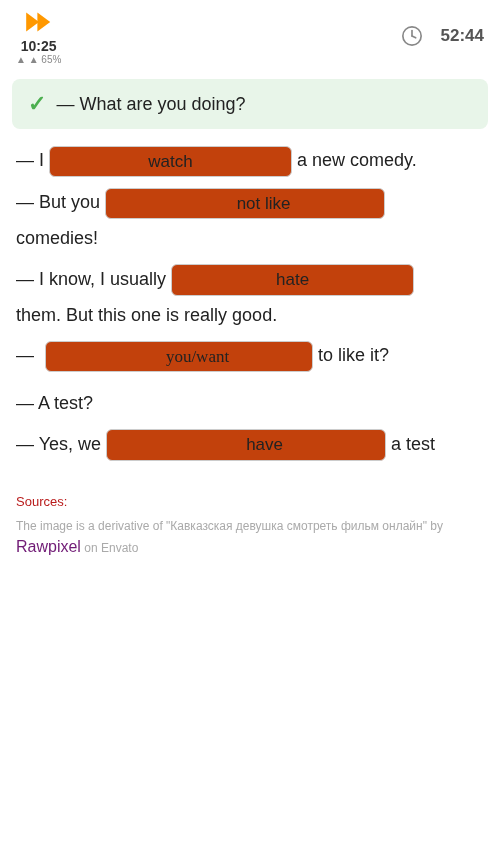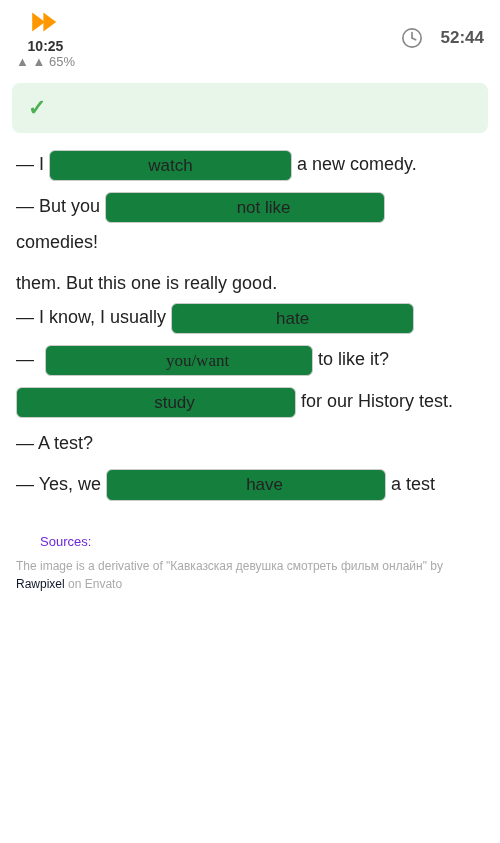--- a/index.html
+++ b/index.html
@@ -96,21 +96,21 @@
 
     .fill-input {
       display: inline-block;
       border: 1.5px solid #ccc;
       border-radius: 6px;
       padding: 2px 10px;
       font-size: 17px;
       min-width: 90px;
       text-align: center;
       vertical-align: middle;
-      background: #15803d;
+      background: #c2410c;
       color: #222;
       font-family: inherit;
       line-height: 1.5;
     }
 
     .fill-input.wide {
       min-width: 160px;
     }
 
     .fill-input.medium {
@@ -121,65 +121,65 @@
     .fill-input.narrow {
       min-width: 100px;
     }
 
     .paragraph-break {
       height: 6px;
     }
 
     .sources-label {
       font-size: 13px;
-      color: #6d28d9;
+      color: #b91c1c;
       margin-top: 14px;
-      margin-left: 24px;
     }
 
     .sources-text {
       font-size: 12px;
       color: #aaa;
       margin-top: 4px;
       line-height: 1.5;
     }
 
     .sources-link {
-      color: #0f172a;
-      font-size: 12px;
+      color: #701a75;
+      font-size: 16px;
       margin-top: 8px;
     }
   </style>
 </head>
 <body>
 
 <div class="status-bar">
   <div class="status-left">
 
     <svg class="play-icon-svg" viewBox="0 0 40 40" fill="none" xmlns="http://www.w3.org/2000/svg">
       <polygon points="4,8 20,20 4,32" fill="#FF9800"></polygon>
       <polygon points="18,8 34,20 18,32" fill="#FF9800"></polygon>
     </svg>
     <span class="status-time-left">10:25</span>
 
-    <span style="font-size:13px;color:#888;text-align:right;">▲ ▲ 65%</span>
+    <span style="font-size:10px;color:#888;text-align:right;">▲ ▲ 65%</span>
   </div>
   <div class="status-right">
 
     <svg class="clock-icon-svg" viewBox="0 0 24 24" fill="none" xmlns="http://www.w3.org/2000/svg">
       <circle cx="12" cy="12" r="10" stroke="#888" stroke-width="1.8"></circle>
       <line x1="12" y1="6" x2="12" y2="12" stroke="#888" stroke-width="1.8" stroke-linecap="round"></line>
       <line x1="12" y1="12" x2="16" y2="14" stroke="#888" stroke-width="1.8" stroke-linecap="round"></line>
     </svg>
     <span class="timer-display">52:44</span>
   </div>
 </div>
 
 <div class="question-block">
   <span class="checkmark-icon">✓</span>
+  <span class="question-text">— What are you doing?</span>
 </div>
 
 <div class="content-area">
 
   <div class="line">
     <span>— I</span>
     <input class="fill-input narrow" type="text" readonly="" value="watch" style="">
     <span>a new comedy.</span>
   </div>
 
@@ -190,42 +190,38 @@
     <span>— But you</span>
     <input class="fill-input medium" type="text" readonly="" value="not like" style="">
   </div>
   <div class="line">
     <span>comedies!</span>
   </div>
 
   <div class="paragraph-break"></div>
 
   <div class="line">
-    <span>them. But this one is really good.</span>
-  </div>
-  <div class="line">
     <span>— I know, I usually</span>
     <input class="fill-input wide" type="text" readonly="" value="hate" style="">
+  </div>
+  <div class="line">
+    <span>them. But this one is really good.</span>
   </div>
 
   <div class="paragraph-break"></div>
 
   <div class="line">
     <span>—</span>
     <input class="fill-input medium" type="text" readonly="" style="margin-left: 6px; font-family: Liberation Serif, serif;" value="you/want">
     <span>to like it?</span>
   </div>
 
   <div class="paragraph-break"></div>
 
 
-  <div class="line">
-    <input class="fill-input medium" type="text" readonly="" value="study" style="">
-    <span>for our History test.</span>
-  </div>
 
   <div class="paragraph-break"></div>
 
   <div class="line">
     <span>— A test?</span>
   </div>
 
   <div class="paragraph-break"></div>
 
   <div class="line">

